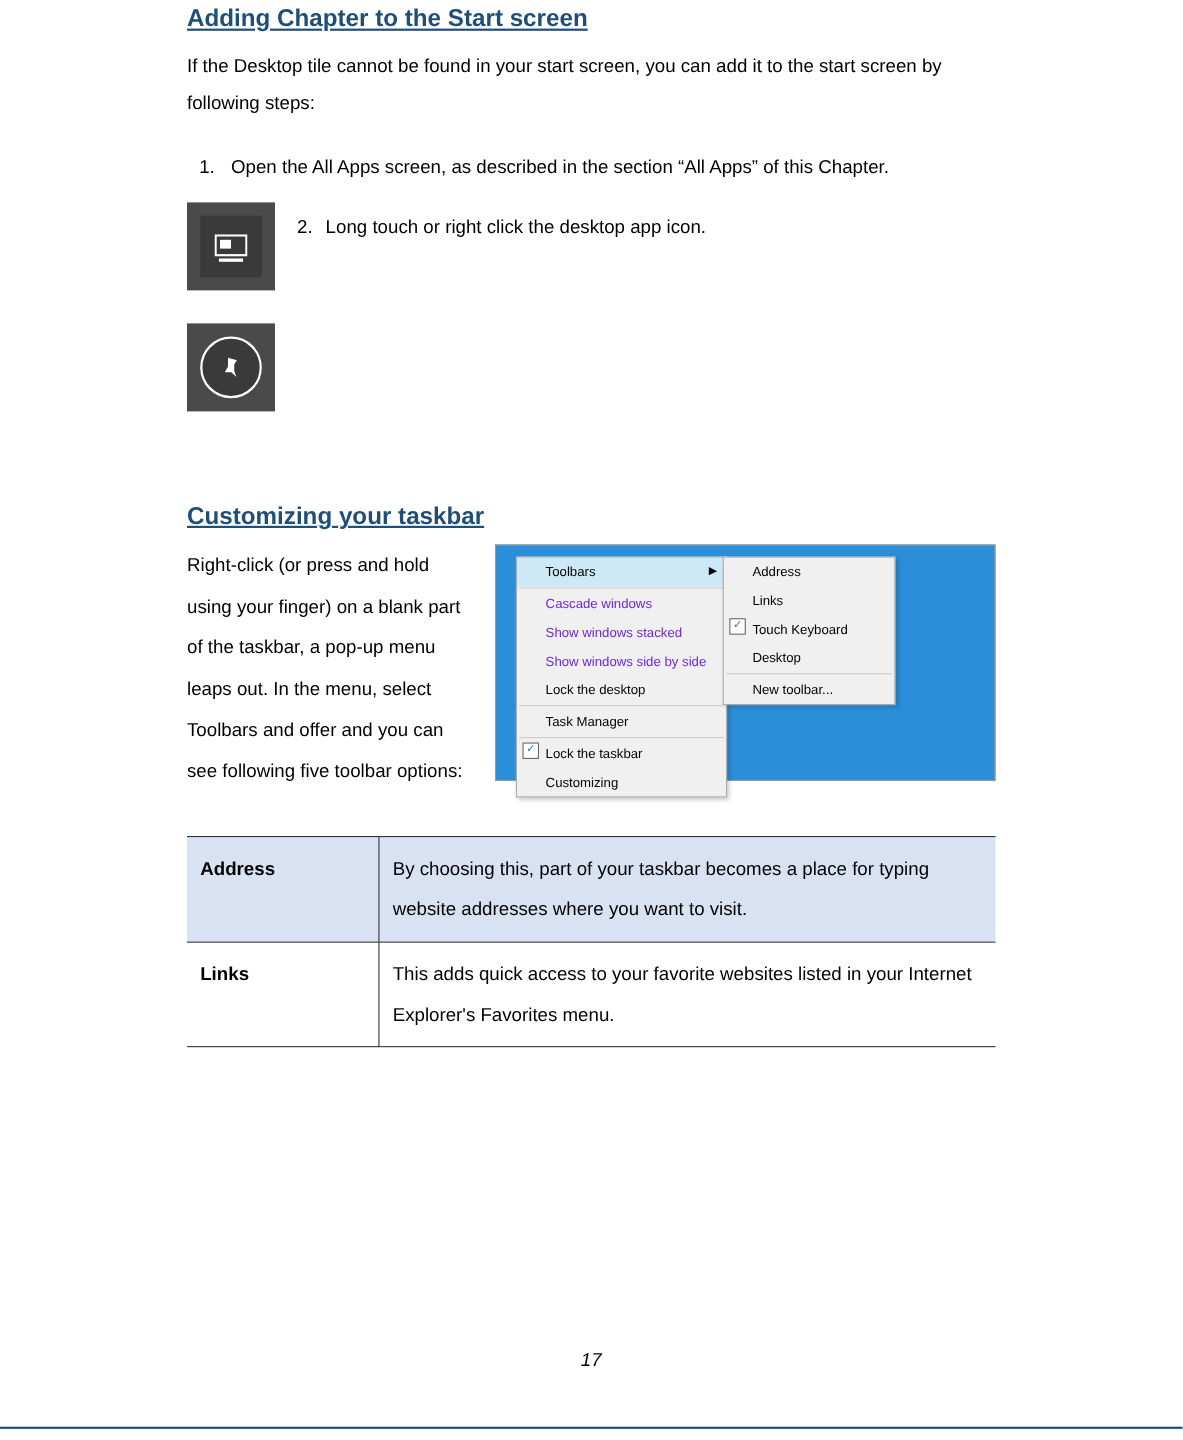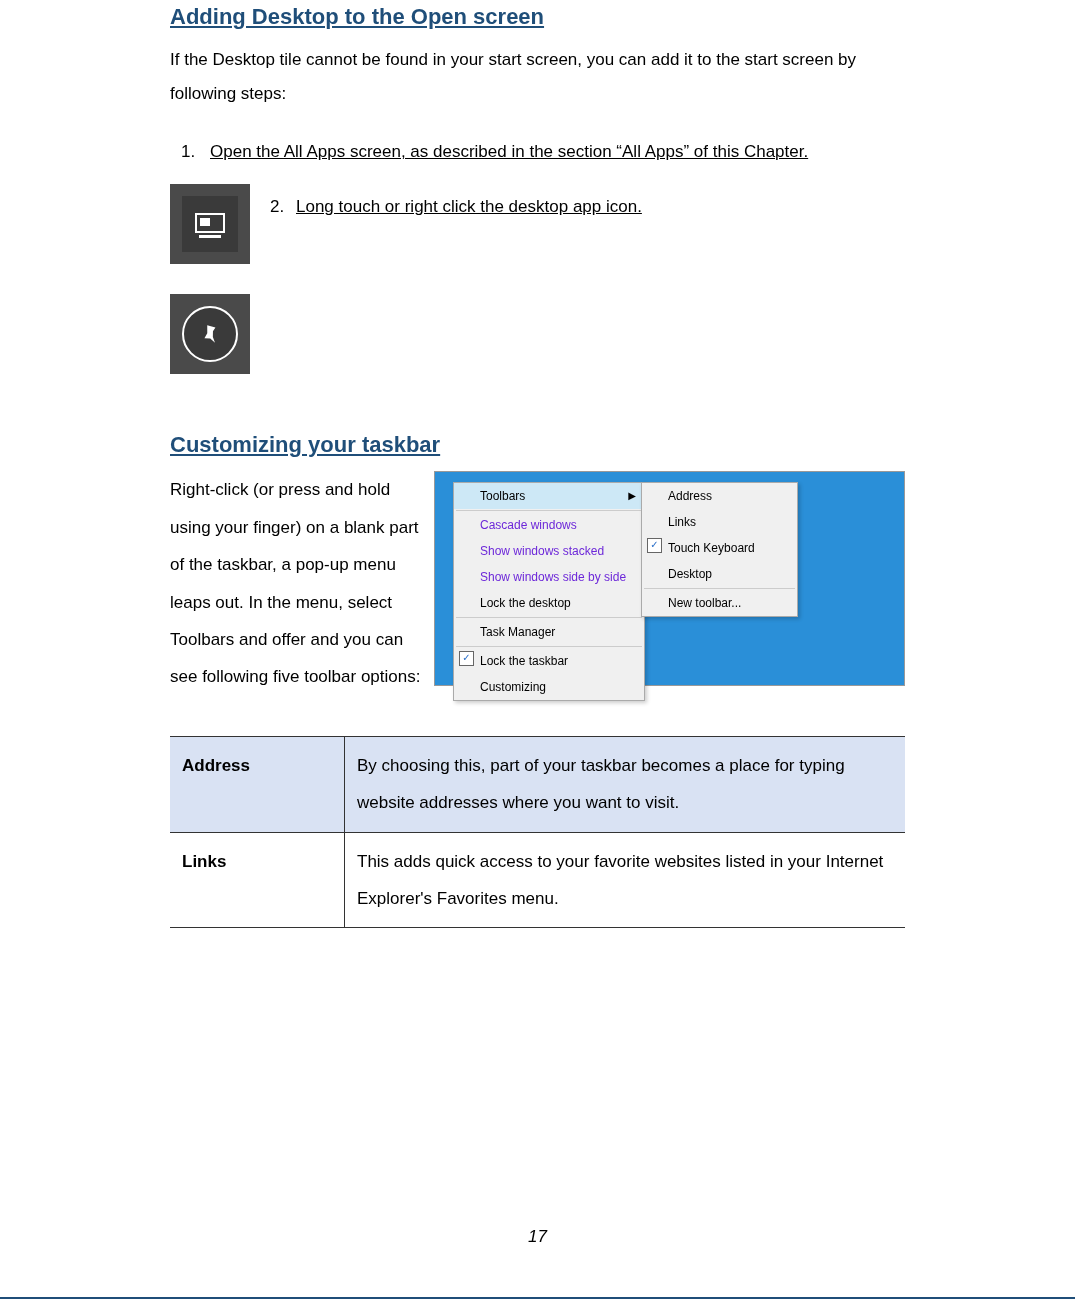--- a/index.html
+++ b/index.html
@@ -27,21 +27,20 @@
       padding-top: 0;
     }
     .intro-text {
       line-height: 2;
       margin-bottom: 22px;
     }
     ol.step-list {
       margin: 0;
       padding-left: 30px;
       line-height: 2.2;
-      text-decoration: underline;
     }
     ol.step-list li {
       padding-left: 10px;
     }
     .icon-row {
       display: flex;
       align-items: flex-start;
       margin-top: 14px;
       gap: 20px;
     }
@@ -78,32 +77,31 @@
       border: 2px solid #fff;
       display: flex;
       align-items: center;
       justify-content: center;
       box-sizing: border-box;
     }
     .numbered-text {
       flex: 1;
       line-height: 2.2;
       padding-top: 4px;
-      text-decoration: underline;
     }
     .numbered-text .num {
       display: inline-block;
       width: 26px;
     }
     .section2 {
-      margin-top: 54px;
+      margin-top: 78px;
     }
     .flex-wrap {
       display: flex;
-      gap: 4px;
+      gap: 20px;
       align-items: flex-start;
       margin-top: 8px;
     }
     .flex-wrap .para {
       flex: 0 0 260px;
       line-height: 2.2;
     }
     .context-fig {
       flex: 1;
       border: 1px solid #999;
@@ -200,21 +198,21 @@
       width: 100%;
       height: 2px;
       background: #1F4E79;
     }
   </style>
 </head>
 <body>
 
 <div class="page">
 
-  <h2 class="section-heading">Adding Desktop to the Open screen</h2>
+  <h2 class="section-heading">Adding Chapter to the Start screen</h2>
   <div class="intro-text">If the Desktop tile cannot be found in your start screen, you can add it to the start screen by following steps:</div>
 
   <ol class="step-list">
     <li>Open the All Apps screen, as described in the section “All Apps” of this Chapter.</li>
   </ol>
 
   <div class="icon-row">
     <div class="tile-icon">
       <div class="tile-inner-desktop">
         <svg class="desktop-svg" viewBox="0 0 30 26">

